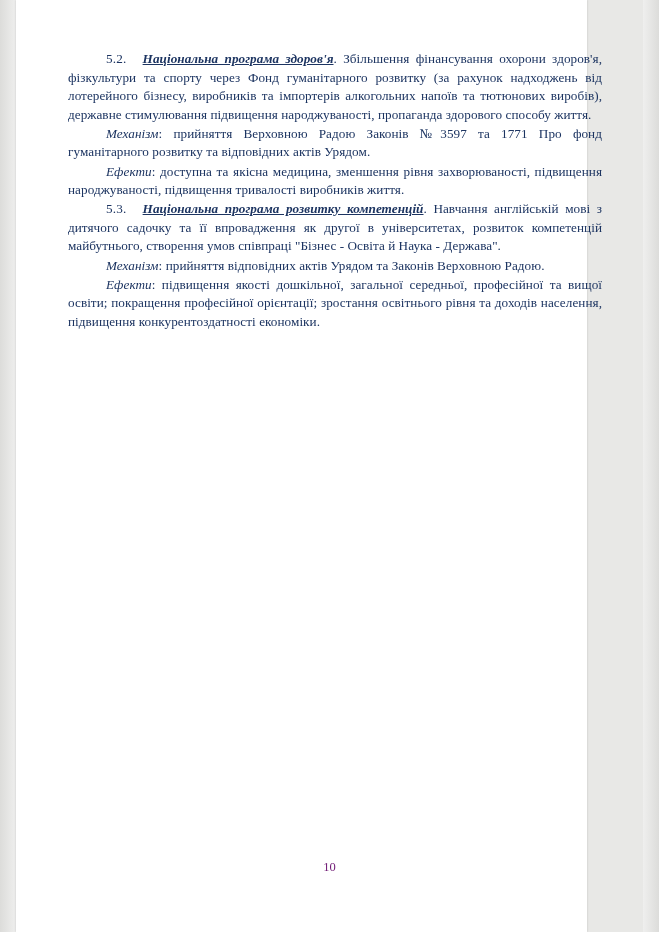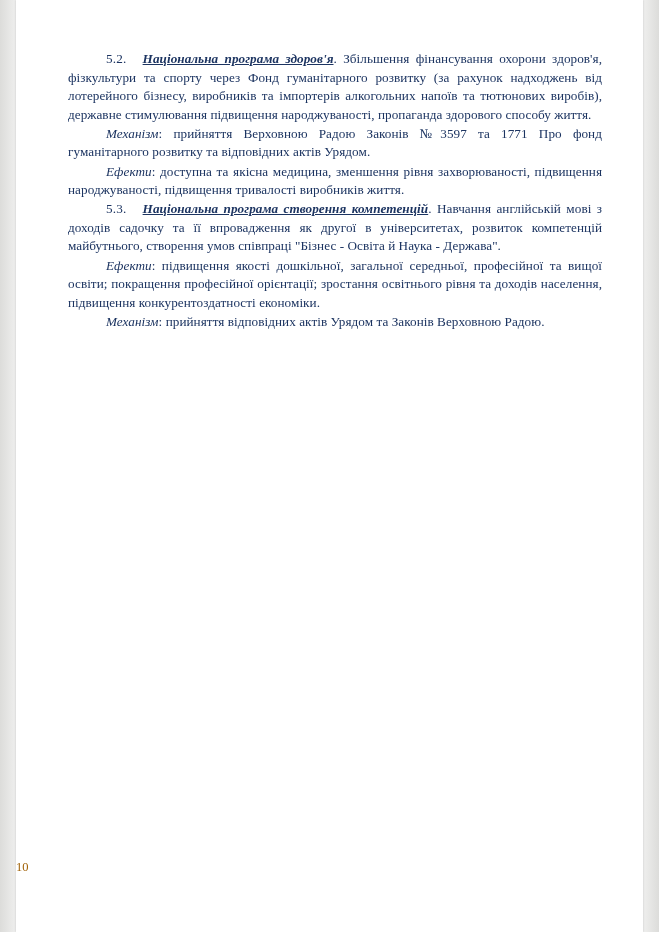--- a/index.html
+++ b/index.html
@@ -10,21 +10,21 @@
     width: 659px;
     height: 932px;
     background: #e8e8e6;
     font-family: "Liberation Serif", serif;
     overflow: hidden;
   }
   .page {
     position: absolute;
     left: 16px;
     top: 0;
-    width: 627px;
+    width: 571px;
     height: 932px;
     background: #ffffff;
     box-shadow: 0 0 2px rgba(0,0,0,0.18);
   }
   .content {
     position: absolute;
     left: 52px;
     top: 50px;
     width: 534px;
     color: #1f3864;
@@ -58,22 +58,23 @@
     width: 16px;
   }
   .para-group {
     margin-bottom: 0px;
   }
   .footer {
     position: absolute;
     left: 0;
     top: 860px;
     width: 627px;
+    text-align: center;
     font-size: 12.5px;
-    color: #a16207;
+    color: #701a75;
     font-family: "Liberation Serif", serif;
   }
   .edge-left {
     position: absolute;
     left: 0;
     top: 0;
     width: 16px;
     height: 932px;
     background: linear-gradient(to right, #dcdcda, #efefee);
   }
@@ -102,26 +103,26 @@
       <p class="indent">
         <span class="term">Механізм</span><span>: прийняття Верховною Радою Законів №3597 та 1771 Про фонд гуманітарного розвитку та відповідних актів Урядом.</span>
       </p>
       <p class="indent">
         <span class="term">Ефекти</span><span>: доступна та якісна медицина, зменшення рівня захворюваності, підвищення народжуваності, підвищення тривалості виробників життя.</span>
       </p>
     </div>
 
     <div class="para-group">
       <p class="indent">
-        <span class="num">5.3.</span><span class="sp"></span><span class="heading-label">Національна програма створення компетенцій</span><span>. Навчання англійській мові з доходів садочку та її впровадження як другої в університетах, розвиток компетенцій майбутнього, створення умов співпраці "Бізнес - Освіта й Наука - Держава".</span>
+        <span class="num">5.3.</span><span class="sp"></span><span class="heading-label">Національна програма розвитку компетенцій</span><span>. Навчання англійській мові з дитячого садочку та її впровадження як другої в університетах, розвиток компетенцій майбутнього, створення умов співпраці "Бізнес - Освіта й Наука - Держава".</span>
+      </p>
+      <p class="indent">
+        <span class="term">Механізм</span><span>: прийняття відповідних актів Урядом та Законів Верховною Радою.</span>
       </p>
       <p class="indent">
         <span class="term">Ефекти</span><span>: підвищення якості дошкільної, загальної середньої, професійної та вищої освіти; покращення професійної орієнтації; зростання освітнього рівня та доходів населення, підвищення конкурентоздатності економіки.</span>
-      </p>
-      <p class="indent">
-        <span class="term">Механізм</span><span>: прийняття відповідних актів Урядом та Законів Верховною Радою.</span>
       </p>
     </div>
 
   </div>
 
   <div class="footer">10</div>
 </div>
 
 </body></html>

